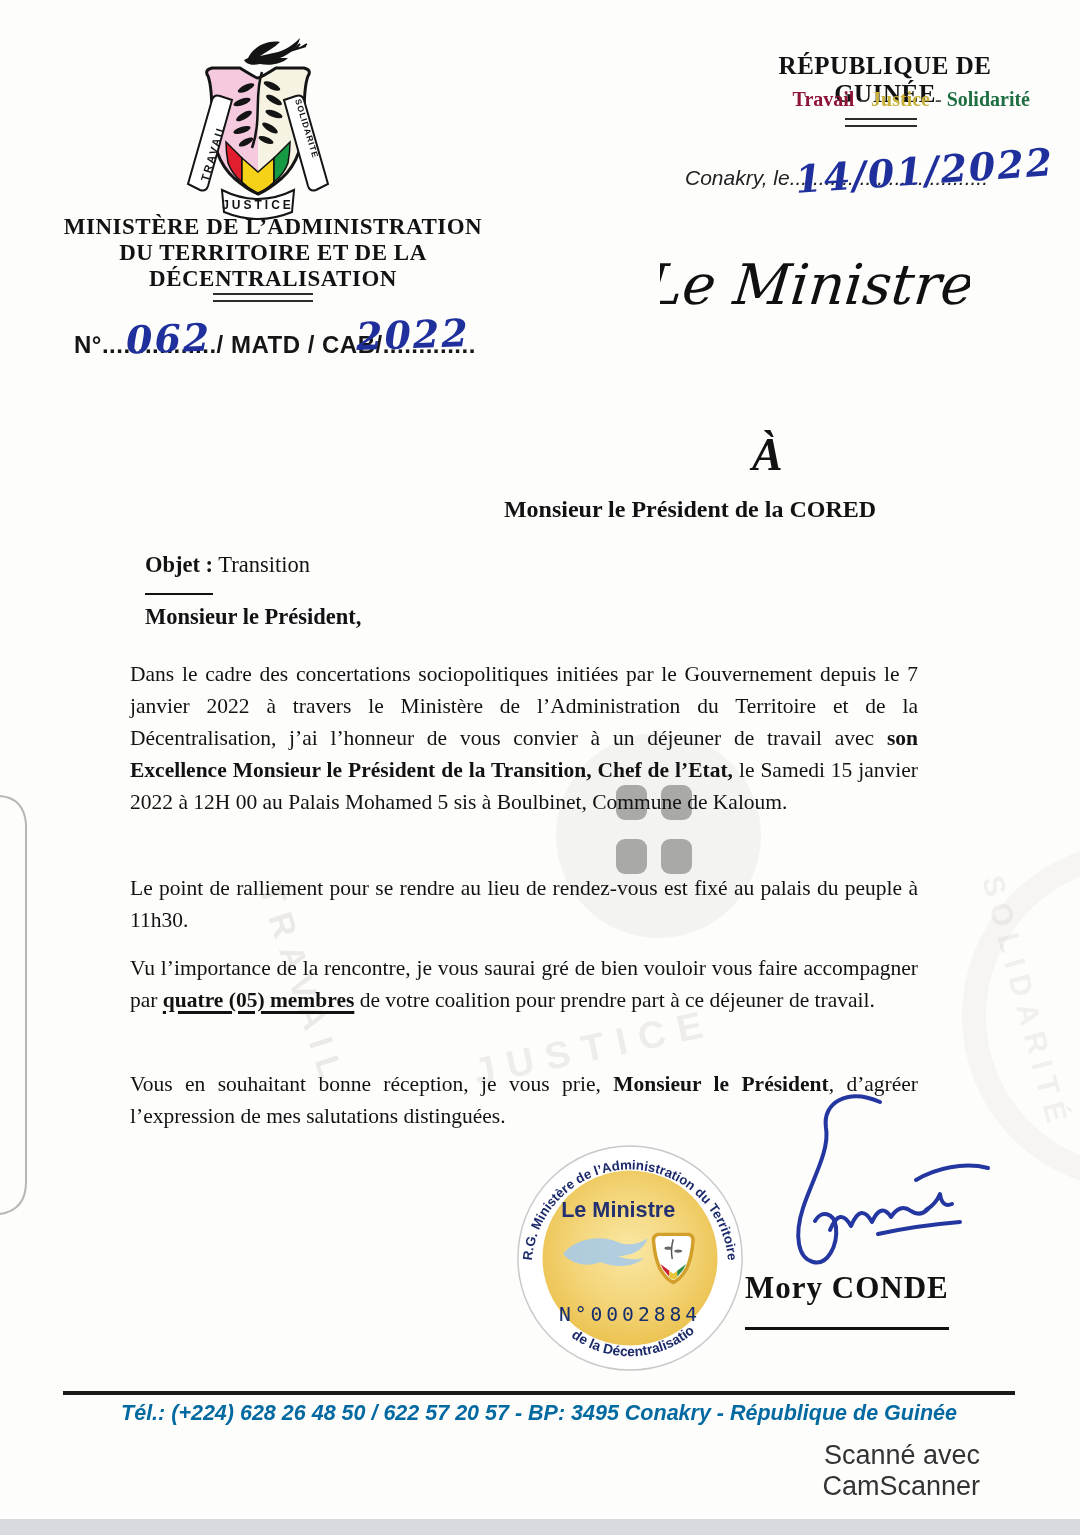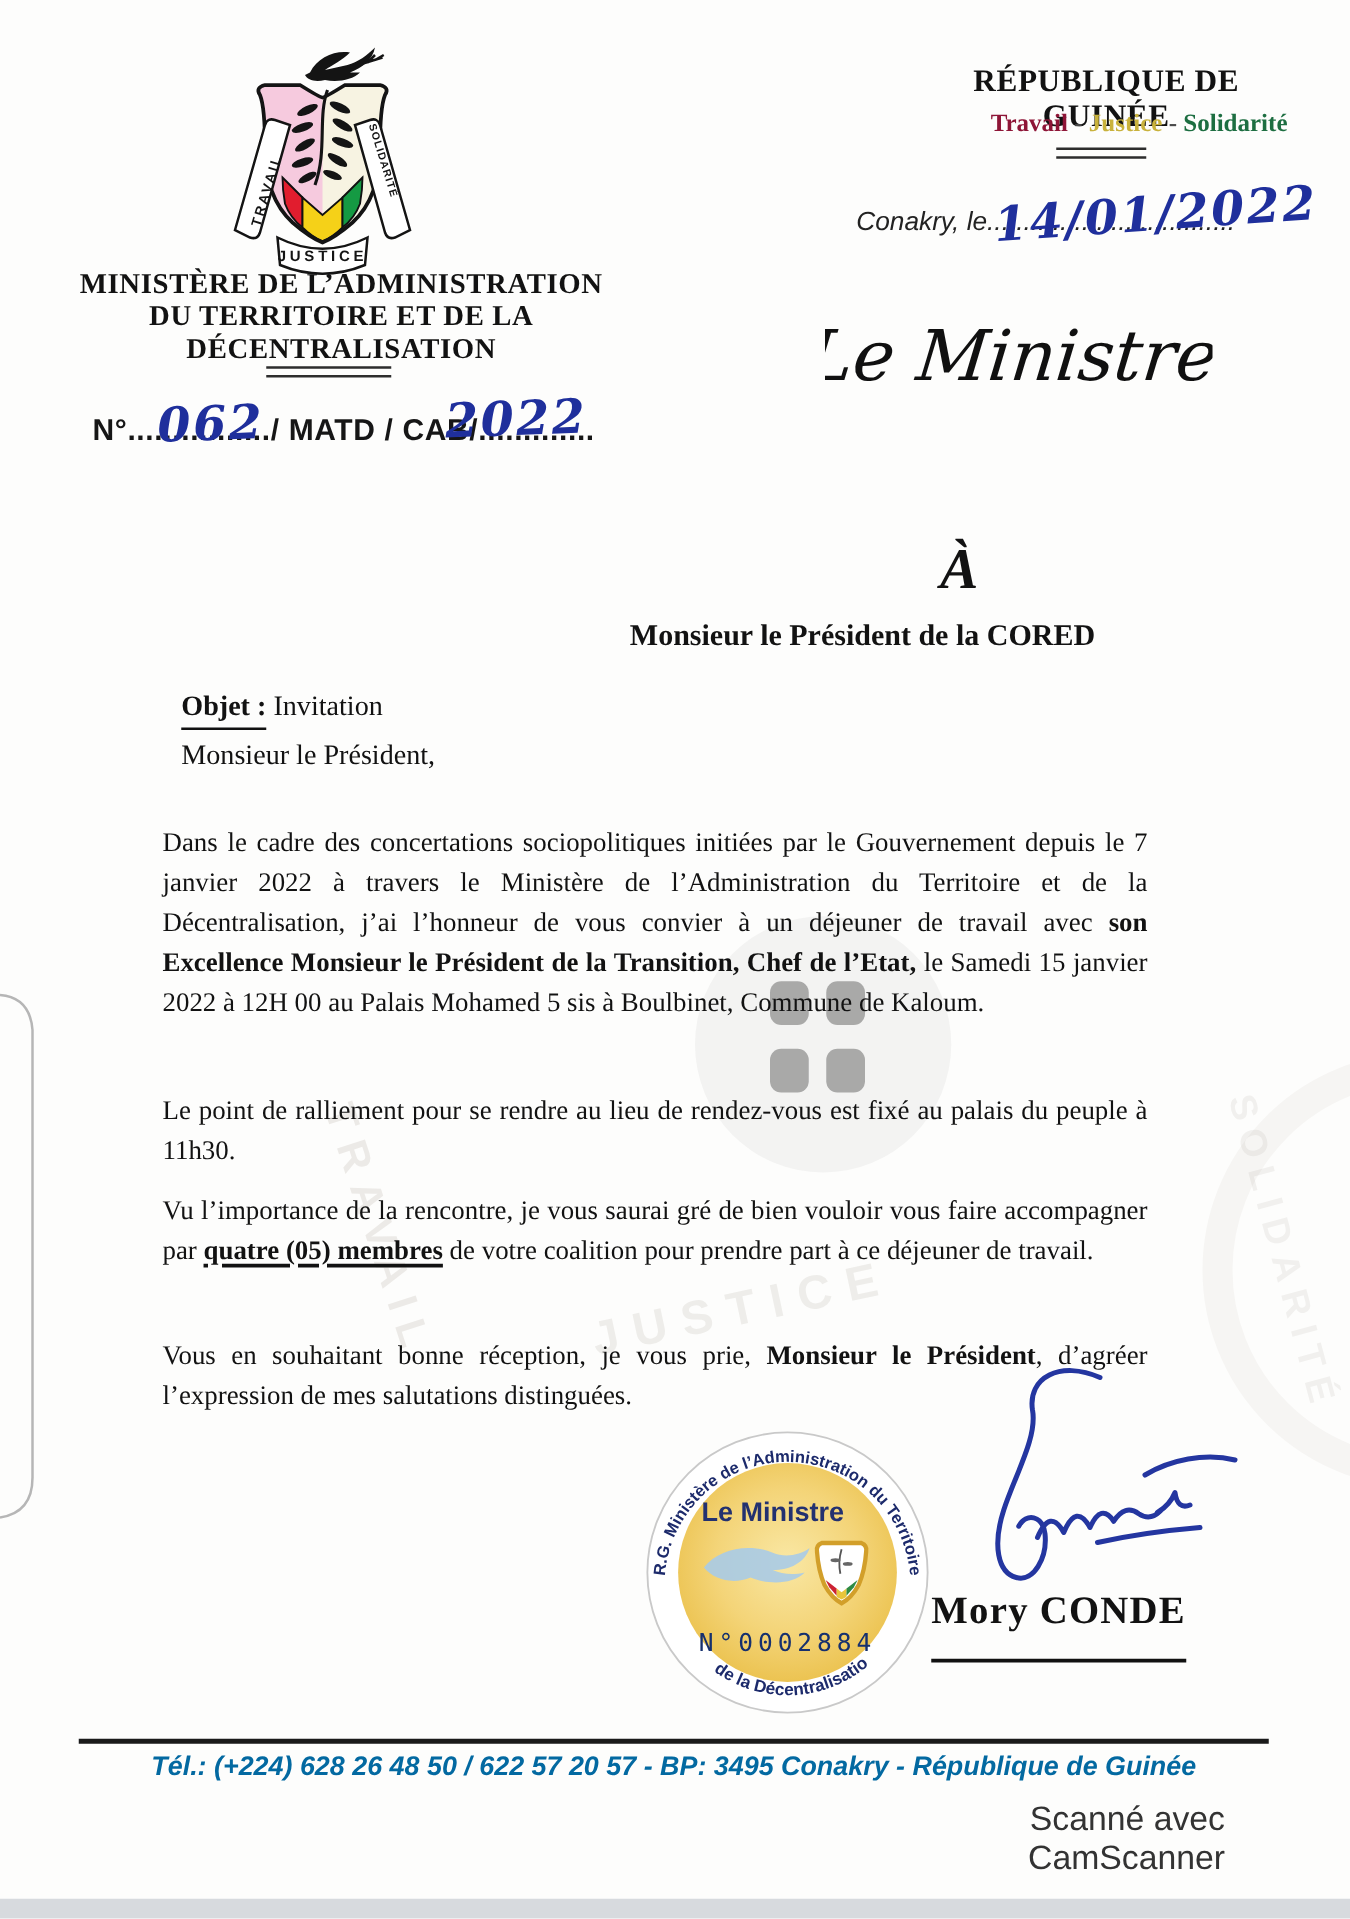--- a/index.html
+++ b/index.html
@@ -30,22 +30,22 @@
   .dateline{left:685px;top:166px;font-family:"Liberation Sans",sans-serif;
             font-style:italic;font-size:21px;color:#222;}
   .hw-date{left:795px;top:148px;font-size:38px;transform:rotate(-4deg);white-space:nowrap;}
   .minister-script{left:660px;top:236px;}
 
   
   .to-a{left:752px;top:428px;font-size:46px;font-weight:bold;font-style:italic;}
   .recipient{left:440px;top:496px;width:500px;text-align:center;
              font-weight:bold;font-size:24px;}
   .subject{left:145px;top:552px;font-size:22.5px;}
-  .subject .lbl{font-weight:bold;border-bottom:2.5px solid #111;padding-bottom:5px;}
-  .salutation{left:145px;top:591px;font-size:22.5px;font-weight:normal;}
+  .subject .lbl{font-weight:bold;border-bottom:2.5px solid #111;padding-bottom:16px;}
+  .salutation{left:145px;top:604px;font-size:22.5px;font-weight:bold;}
 
   
   .para{left:130px;width:788px;font-size:21.5px;line-height:32px;
         text-align:justify;margin:0;z-index:2;}
   .p1{top:658px;} .p2{top:872px;} .p3{top:952px;} .p4{top:1068px;}
   .seg-b{font-weight:bold;}
   .seg-bu{font-weight:bold;text-decoration:underline;text-decoration-thickness:2.5px;text-underline-offset:4px;}
 
   
   .wm{z-index:1;pointer-events:none;}
@@ -166,21 +166,21 @@
   <div class="abs handwrite hw-date">14/01/2022</div>
 
   <svg class="abs minister-script" width="310" height="100" viewBox="0 0 310 100">
     <text x="155" y="68" text-anchor="middle" font-family="DejaVu Serif,serif" font-style="italic" font-size="56" transform="skewX(-6)" fill="#101010">Le Ministre</text>
   </svg>
 
   <div class="abs to-a">À</div>
   <div class="abs recipient">Monsieur le Président de la CORED</div>
 
   <div class="abs subject">
-    <span class="lbl">Objet :</span><span> Invitation</span>
+    <span class="lbl">Objet :</span><span> Transition</span>
   </div>
   <div class="abs salutation">Monsieur le Président,</div>
 
   <p class="abs para p1"><span class="seg-n">Dans le cadre des concertations sociopolitiques initiées par le Gouvernement depuis le 7 janvier 2022 à travers le Ministère de l’Administration du Territoire et de la Décentralisation, j’ai l’honneur de vous convier à un déjeuner de travail avec </span><span class="seg-b">son Excellence Monsieur le Président de la Transition, Chef de l’Etat,</span><span class="seg-n"> le Samedi 15 janvier 2022 à 12H 00 au Palais Mohamed 5 sis à Boulbinet, Commune de Kaloum.</span></p>
   <p class="abs para p2"><span class="seg-n">Le point de ralliement pour se rendre au lieu de rendez-vous est fixé au palais du peuple à 11h30.</span></p>
   <p class="abs para p3"><span class="seg-n">Vu l’importance de la rencontre, je vous saurai gré de bien vouloir vous faire accompagner par </span><span class="seg-bu">quatre (05) membres</span><span class="seg-n"> de votre coalition pour prendre part à ce déjeuner de travail.</span></p>
   <p class="abs para p4"><span class="seg-n">Vous en souhaitant bonne réception, je vous prie, </span><span class="seg-b">Monsieur le Président</span><span class="seg-n">, d’agréer l’expression de mes salutations distinguées.</span></p>
 
   <div class="abs signer">Mory CONDE</div>
 

